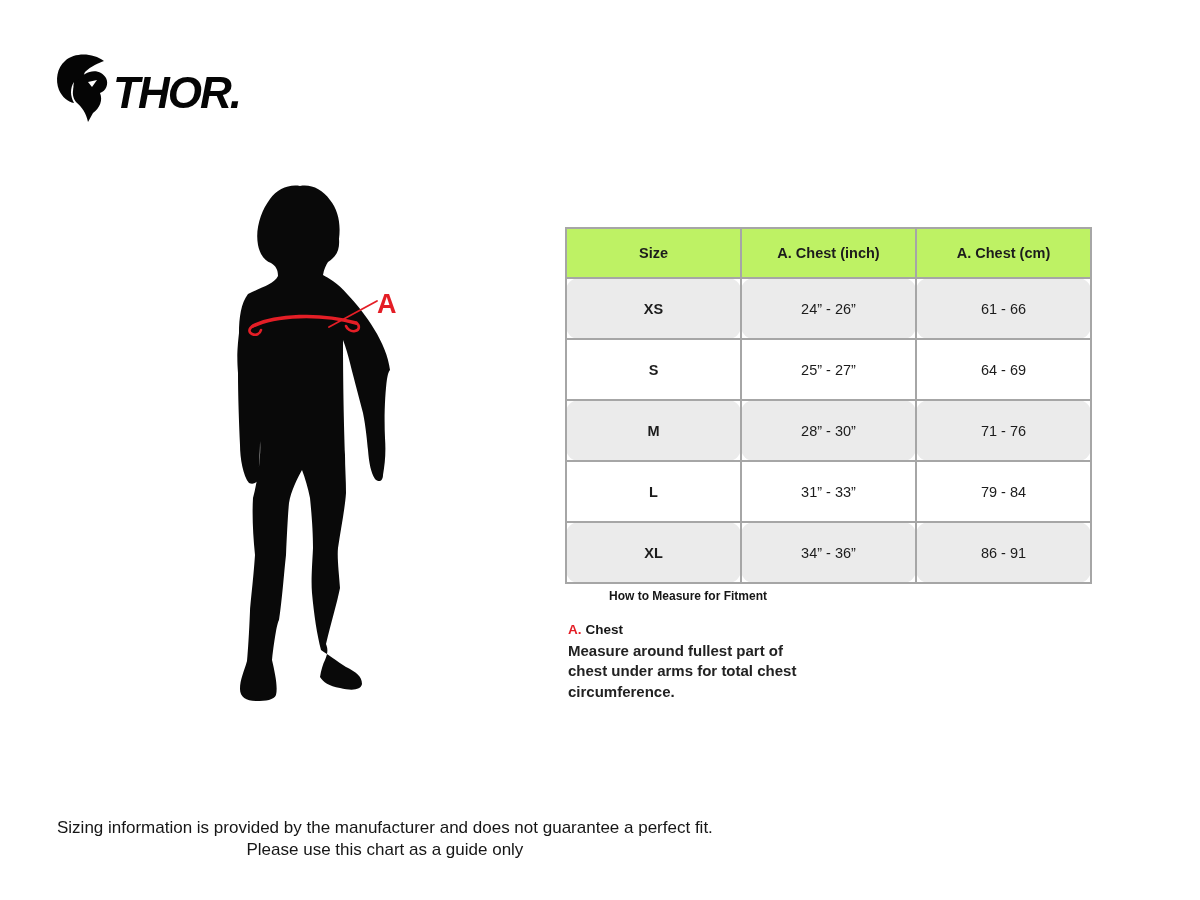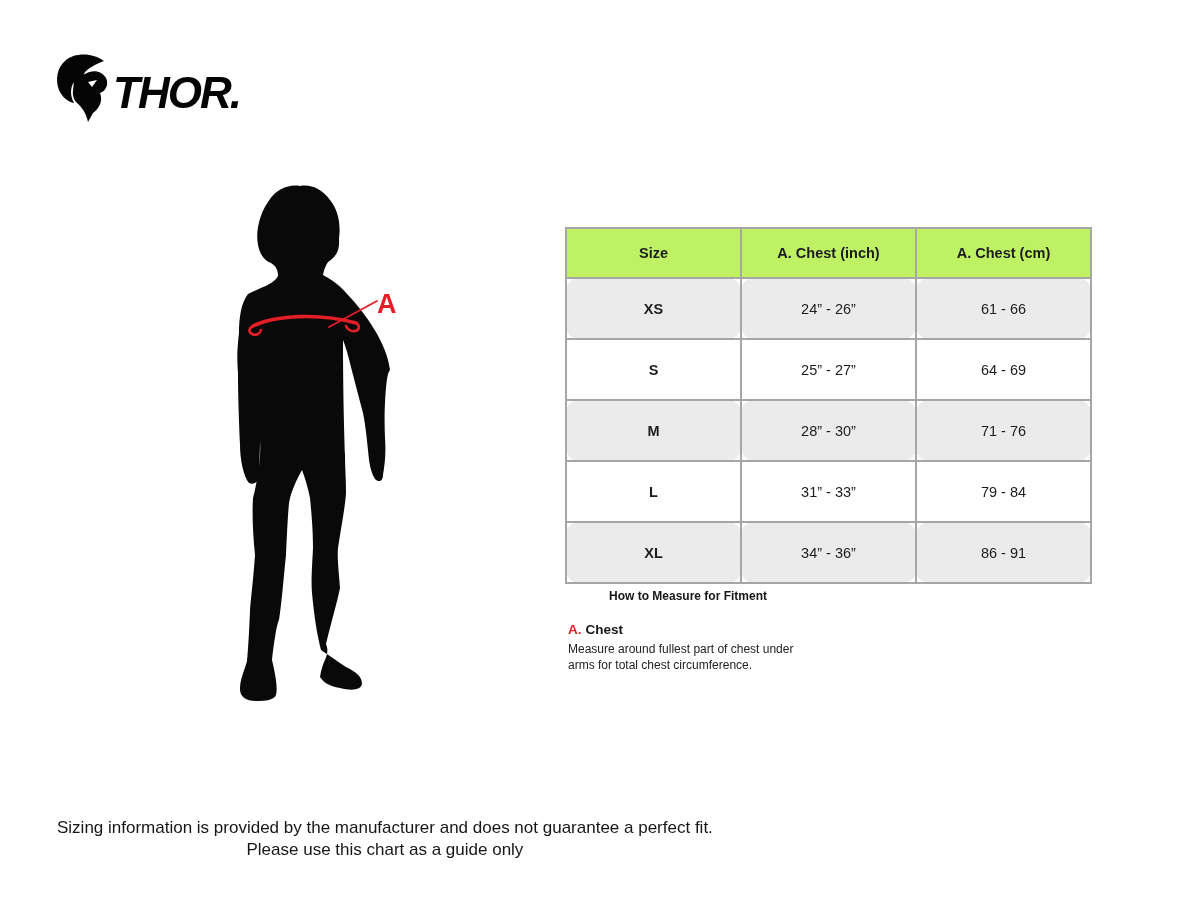--- a/index.html
+++ b/index.html
@@ -97,23 +97,23 @@
     font-size: 13.5px;
     font-weight: 700;
     color: #161616;
   }
   .measure-key-line .key { color: #e41e26; margin-right: 4px; }
   .measure-desc {
     position: absolute;
     left: 568px;
     top: 641px;
     width: 240px;
-    font-size: 12px;
+    font-size: 15px;
     line-height: 1.35;
-    font-weight: 400;
+    font-weight: 700;
     color: #222222;
   }
 
   
   .disclaimer {
     position: absolute;
     left: 57px;
     top: 817px;
     font-size: 17px;
     line-height: 1.28;

